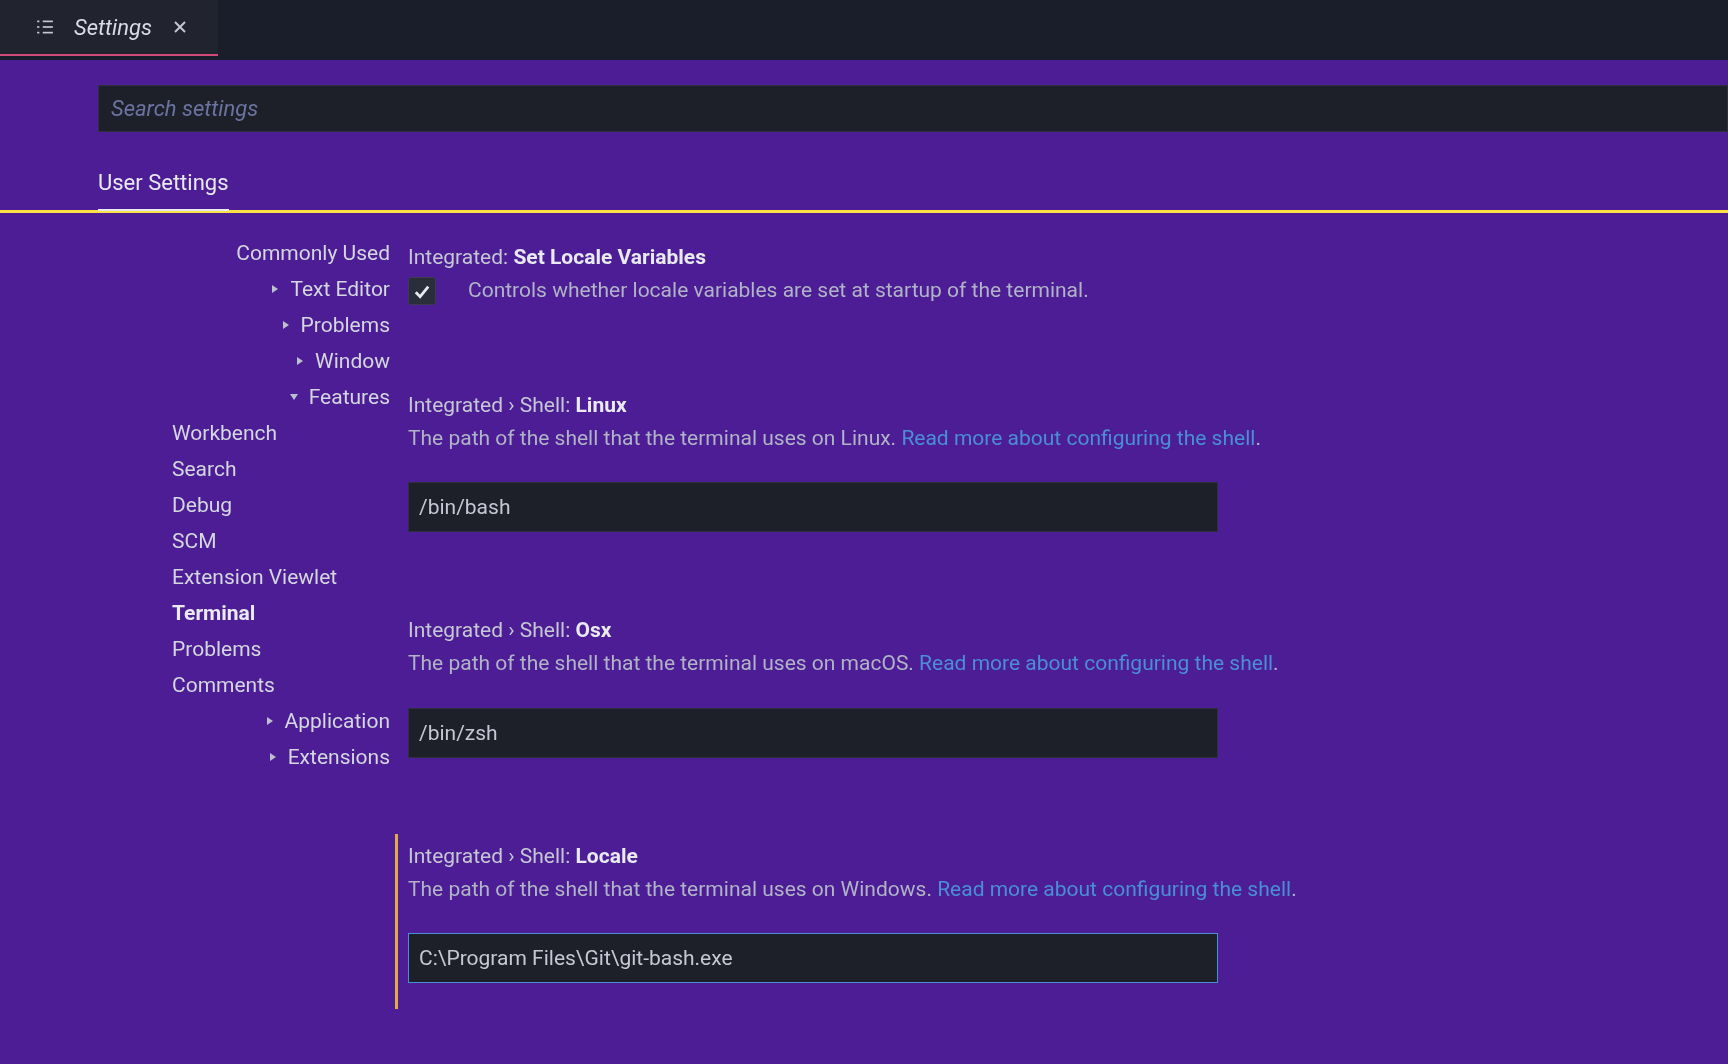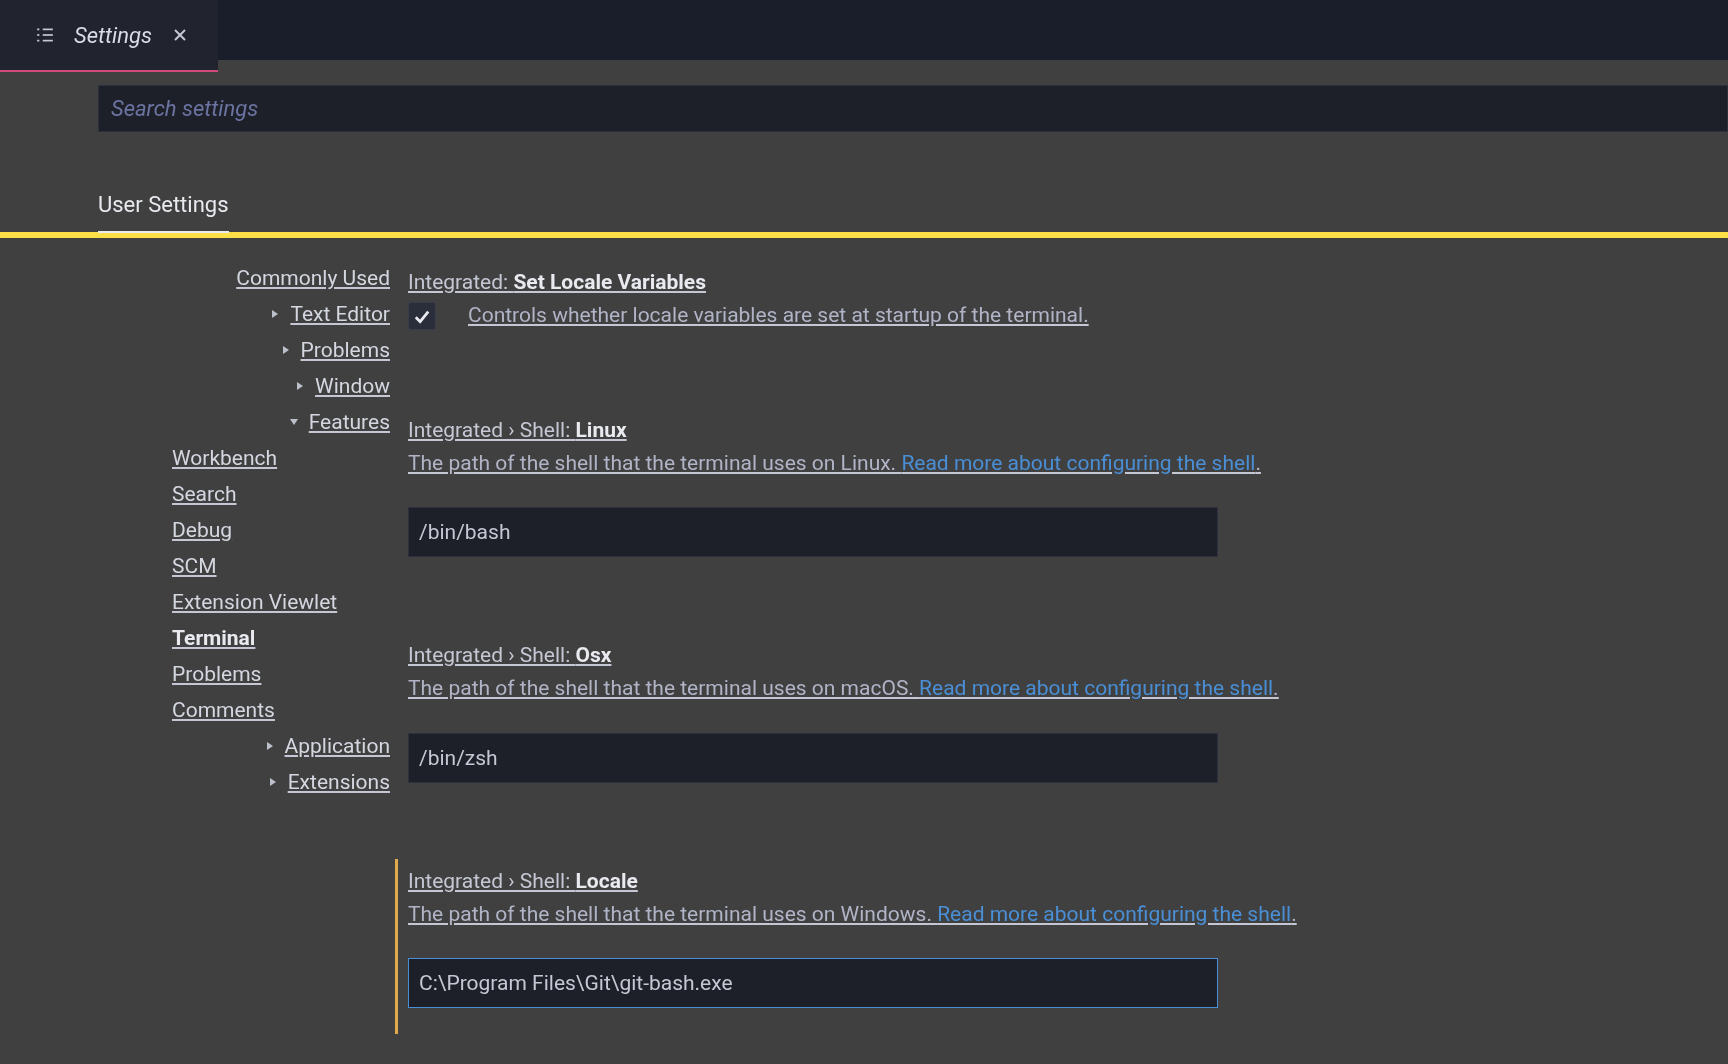--- a/index.html
+++ b/index.html
@@ -12,21 +12,21 @@
       overflow: hidden;
       font-size: 19px;
     }
     .tab-bar {
       height: 60px;
       background: #1a1d2a;
       display: flex;
       align-items: flex-start;
     }
     .tab {
-      height: 72px;
+      height: 56px;
       padding: 0 30px 0 36px;
       display: flex;
       align-items: center;
       gap: 20px;
       background: #21242f;
       border-bottom: 2px solid #d04b7a;
       position: relative;
     }
     .tab-icon { width: 18px; height: 18px; }
     .tab-icon svg { display: block; }
@@ -34,44 +34,43 @@
       font-style: italic;
       font-size: 22px;
       color: #d9dce6;
     }
     .close-icon {
       width: 16px; height: 16px;
       color: #c5c8d4;
     }
     .close-icon svg { display: block; }
     .content-area {
-      background: #404040;
+      background: #4c1d95;
       height: calc(100% - 60px);
       padding: 25px 0 0 0;
-      text-decoration: underline;
     }
     .search-container {
       padding: 0 0 0 98px;
       margin-right: 0;
     }
     .search-input {
       width: calc(100% - 0px);
       height: 47px;
       background: #1e2029;
       border: 1px solid #2e313d;
       color: #c5c8d4;
       font-size: 22px;
       padding: 0 12px;
       font-family: inherit;
     }
     .search-input::placeholder { color: #6b74a1; font-style: italic; }
     .tabs-row {
-      margin-top: 60px;
+      margin-top: 38px;
       padding-left: 98px;
-      border-bottom: 6px solid #fde047;
+      border-bottom: 3px solid #fde047;
     }
     .scope-tab {
       display: inline-block;
       padding: 0 0 14px 0;
       font-size: 22px;
       color: #e8eaf0;
       border-bottom: 2px solid #e8eaf0;
       margin-bottom: -1px;
     }
     .main-columns {

